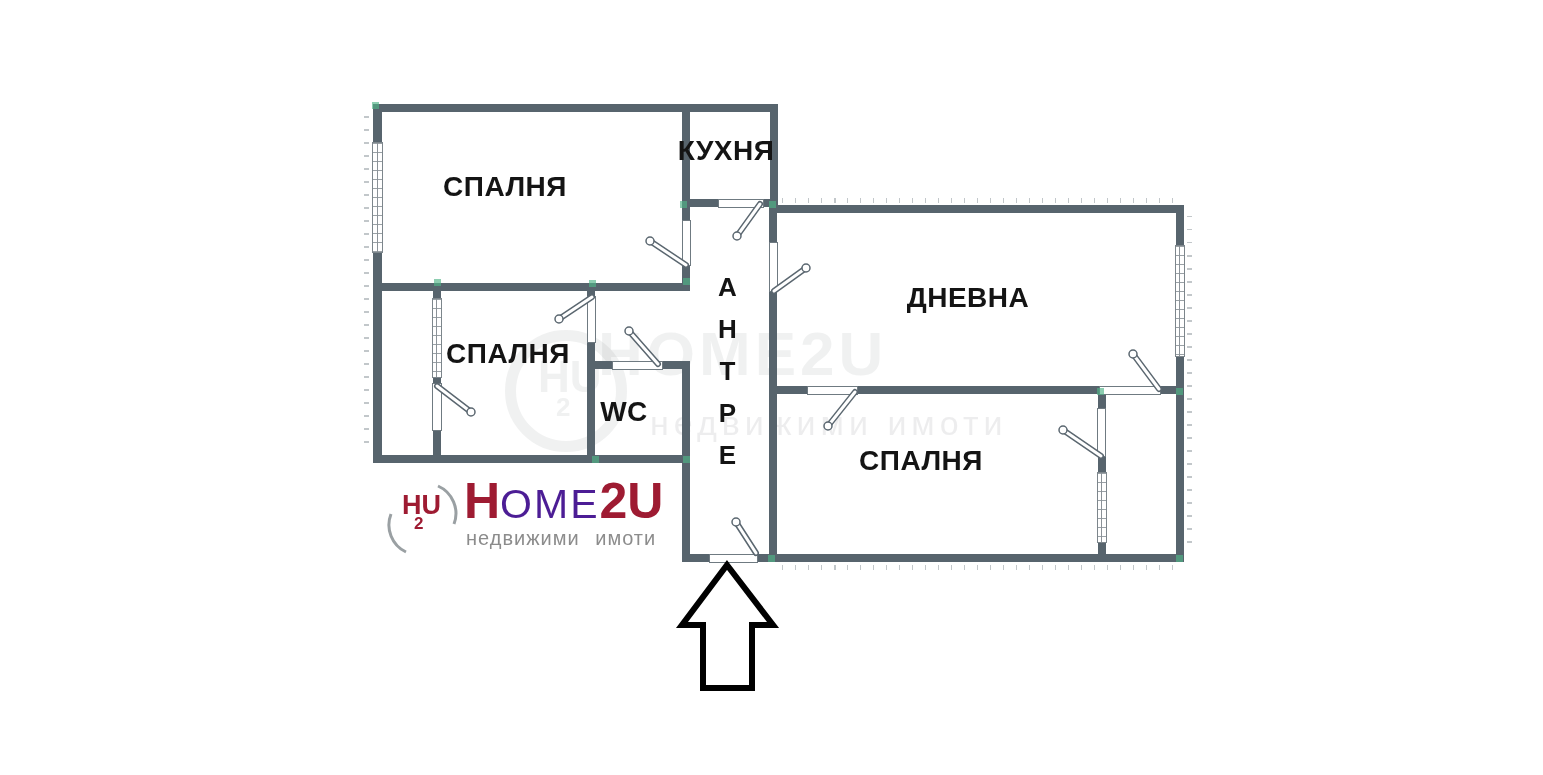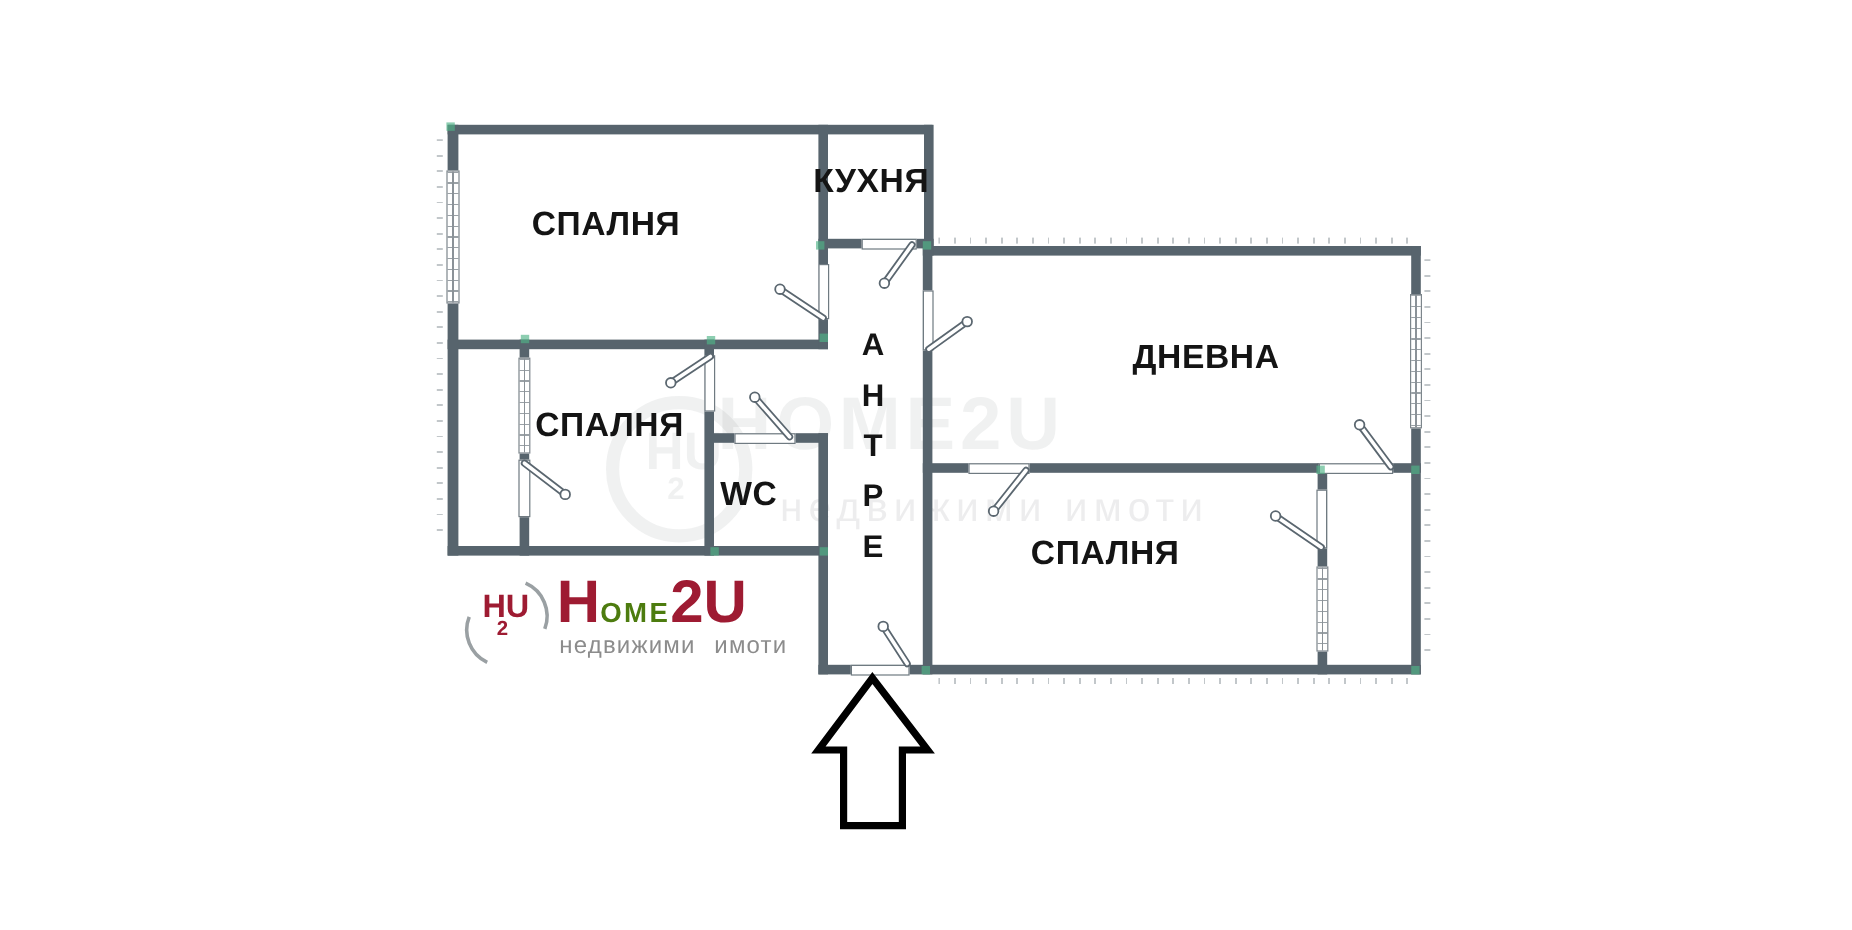--- a/index.html
+++ b/index.html
@@ -38,21 +38,21 @@
   .wm-mono   { left:538px; top:352px; font-size:44px; }
   .wm-mono2  { left:556px; top:392px; font-size:26px; }
   .wm-brand  { left:598px; top:318px; font-size:62px; letter-spacing:4px; }
   .wm-tag    { left:650px; top:404px; font-size:34px; letter-spacing:5px; font-weight:normal;
                color:rgba(140,145,148,0.16); }
 
   
   .logo-mono  { position:absolute; font-weight:bold; color:#9E1B32; white-space:nowrap; }
   .logo-word  { position:absolute; left:464px; top:476px; display:flex; align-items:baseline; }
   .logo-word .big { font-weight:bold; font-size:50px; color:#9E1B32; line-height:1; }
-  .logo-word .mid { font-weight:bold; font-size:23px; color:#4d7c0f; letter-spacing:2px; line-height:1; }
+  .logo-word .mid { font-weight:normal; font-size:41px; color:#4c1d95; letter-spacing:2px; line-height:1; }
   .logo-tag   { position:absolute; left:466px; top:527px; font-size:20px; color:#8C8C8C;
                 letter-spacing:1px; word-spacing:9px; white-space:nowrap; }
 </style>
 </head>
 <body>
 
 <div class="plan">
 
   <div class="wm-circle"></div>
   <span class="wm wm-mono">HU</span>
@@ -149,21 +149,21 @@
   <div class="marker" style="left:683px; top:456px;"></div>
   <div class="marker" style="left:768px; top:555px;"></div>
   <div class="marker" style="left:1097px; top:388px;"></div>
   <div class="marker" style="left:1176px; top:388px;"></div>
   <div class="marker" style="left:1176px; top:555px;"></div>
 
   <div class="label" style="left:505px; top:187px;">СПАЛНЯ</div>
   <div class="label" style="left:726px; top:151px;">КУХНЯ</div>
   <div class="label" style="left:508px; top:354px;">СПАЛНЯ</div>
   <div class="label" style="left:624px; top:412px;">WC</div>
-  <div class="label" style="left:968px; top:298px;margin-left:37px;">ДНЕВНА</div>
+  <div class="label" style="left:968px; top:298px;">ДНЕВНА</div>
   <div class="label" style="left:921px; top:461px;">СПАЛНЯ</div>
   <div class="vlabel" style="left:727px; top:272px;">АНТРЕ</div>
 
   <svg class="overlay" style="left:670px; top:558px;" width="116" height="140">
     <polygon points="57,7 103,67 82,67 82,130 33,130 33,67 12,67" fill="#ffffff" stroke="#000000" stroke-width="6" stroke-linejoin="miter" stroke-miterlimit="12"></polygon>
   </svg>
 
   <svg class="overlay" style="left:384px; top:478px;" width="78" height="82">
     <path d="M 54 8 A 30 30 0 0 1 70 46" stroke="#9aa0a3" stroke-width="3" fill="none"></path>
     <path d="M 22 74 A 30 30 0 0 1 7 36" stroke="#9aa0a3" stroke-width="3" fill="none"></path>

